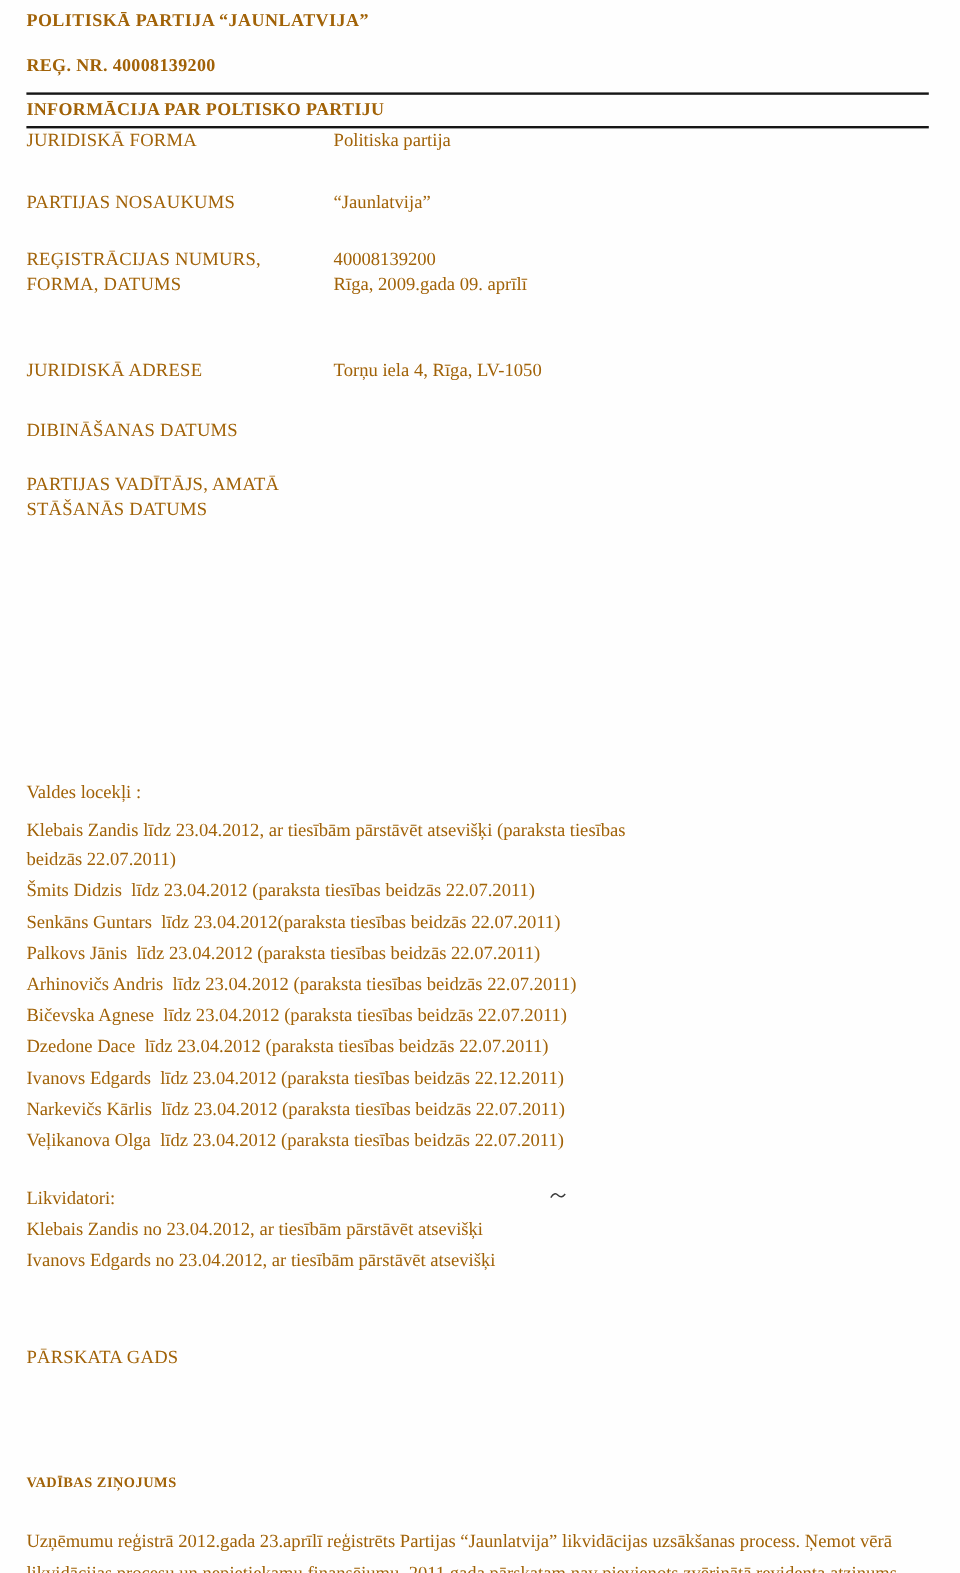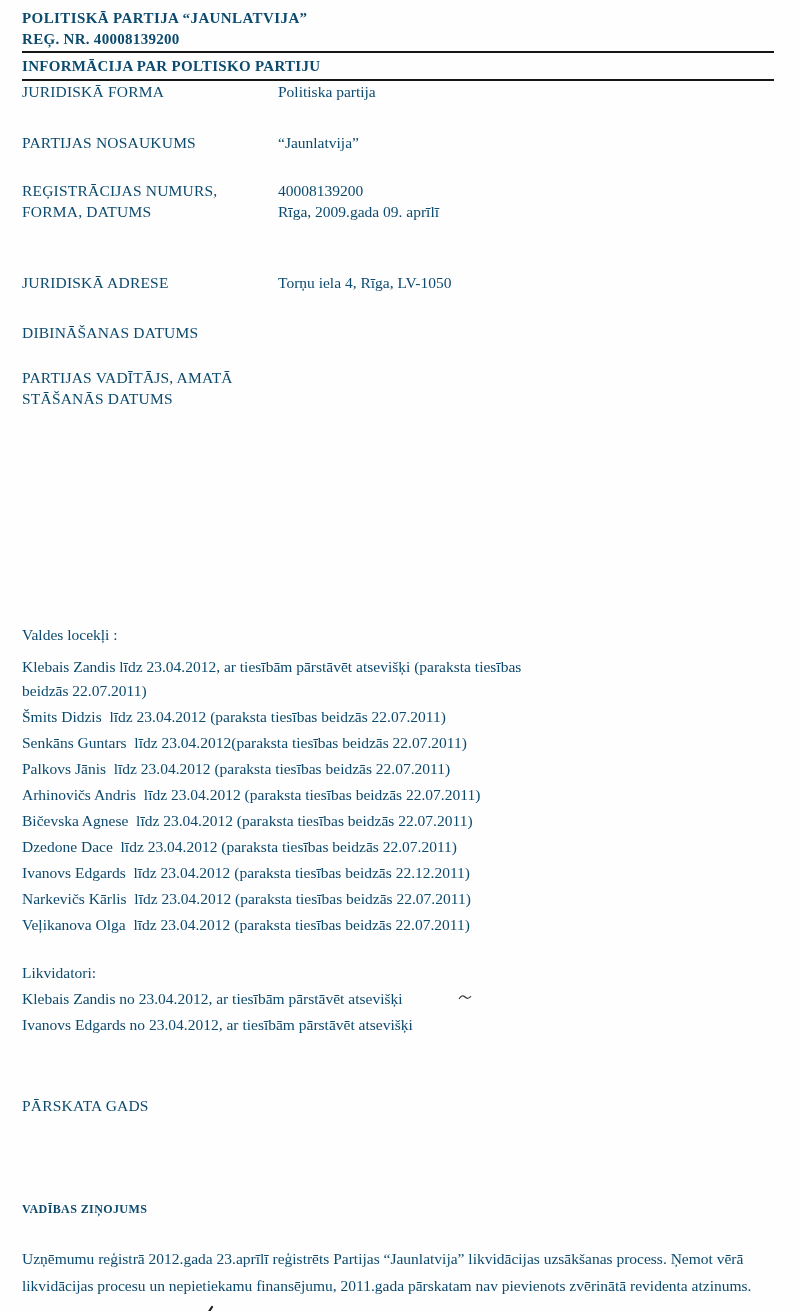--- a/index.html
+++ b/index.html
@@ -2,28 +2,28 @@
 <html><head>
 <meta charset="utf-8">
 <style>
   * { box-sizing: border-box; }
   html, body { margin: 0; padding: 0; background: #ffffff; }
   .page {
     width: 800px;
     height: 1311px;
     margin: 0 auto;
     background: #fefefe;
-    color: #0c4a6e;
+    color: #a16207;
     font-family: "Liberation Serif", "DejaVu Serif", serif;
     position: relative;
     padding: 10px 26px 0 22px;
     overflow: hidden;
   }
   .doc-title { font-size: 15px; font-weight: bold; letter-spacing: 0.4px; }
-  .doc-reg   { font-size: 15px; font-weight: bold; margin-top: 4px; padding-bottom: 3px; letter-spacing: 0.3px; }
+  .doc-reg   { font-size: 15px; font-weight: bold; margin-top: 20px; padding-bottom: 13px; letter-spacing: 0.3px; }
   .rule { border: 0; border-top: 2px solid #161616; height: 0; margin: 0; }
   .section-title { font-size: 15px; font-weight: bold; padding: 5px 0 4px; letter-spacing: 0.3px; }
 
   .field-row { display: flex; align-items: flex-start; }
   .field-row.first { margin-top: 30px; }
   .field-label { flex: 0 0 256px; width: 256px; font-size: 15.5px; line-height: 21px; letter-spacing: 0.2px; }
   .field-value { flex: 1 1 auto; max-width: 516px; font-size: 15.5px; line-height: 21px; }
 
   .mb-name      { margin-bottom: 27px; }
   .mb-form      { margin-bottom: 27px; }

